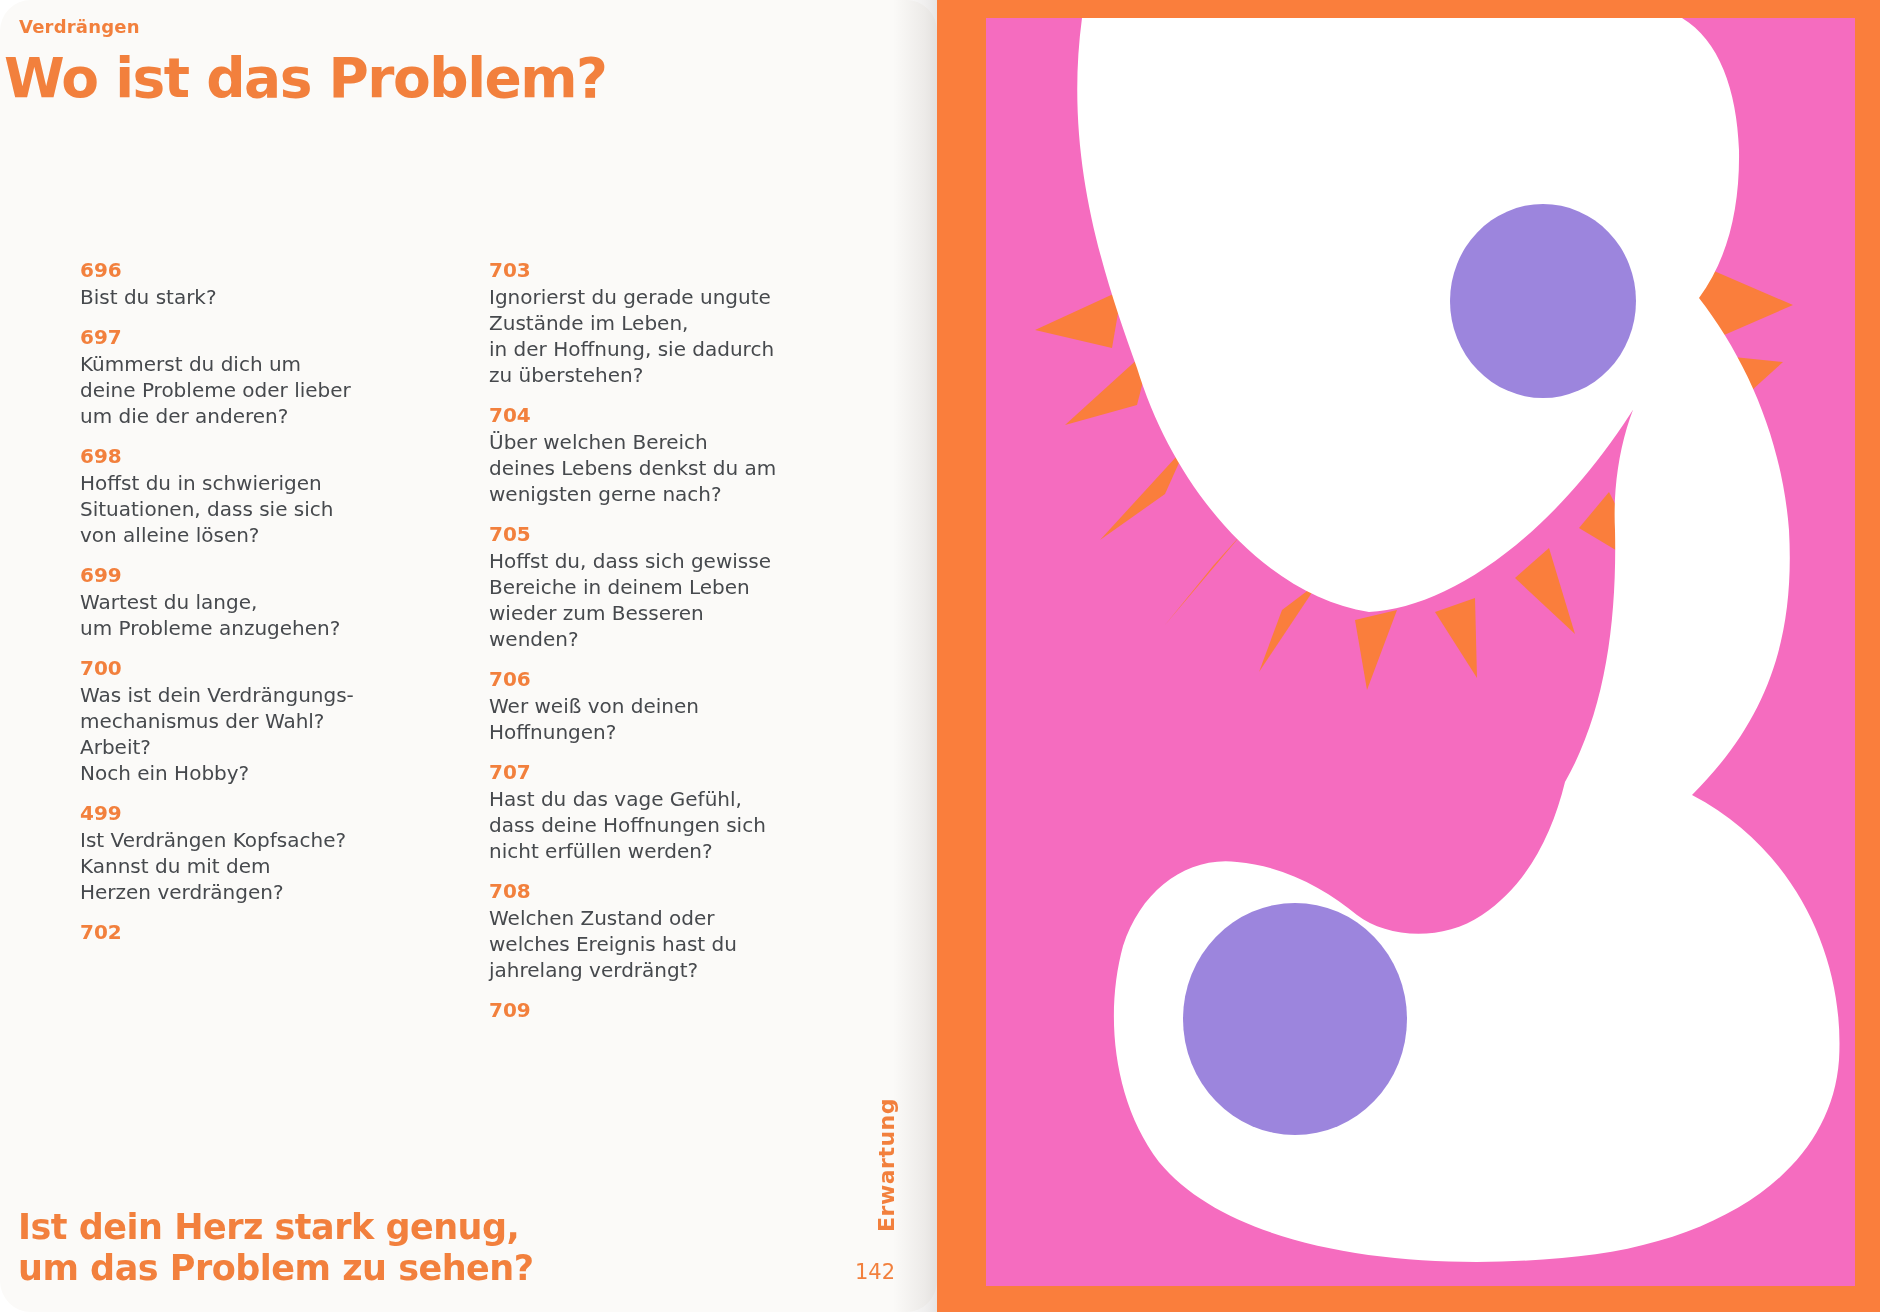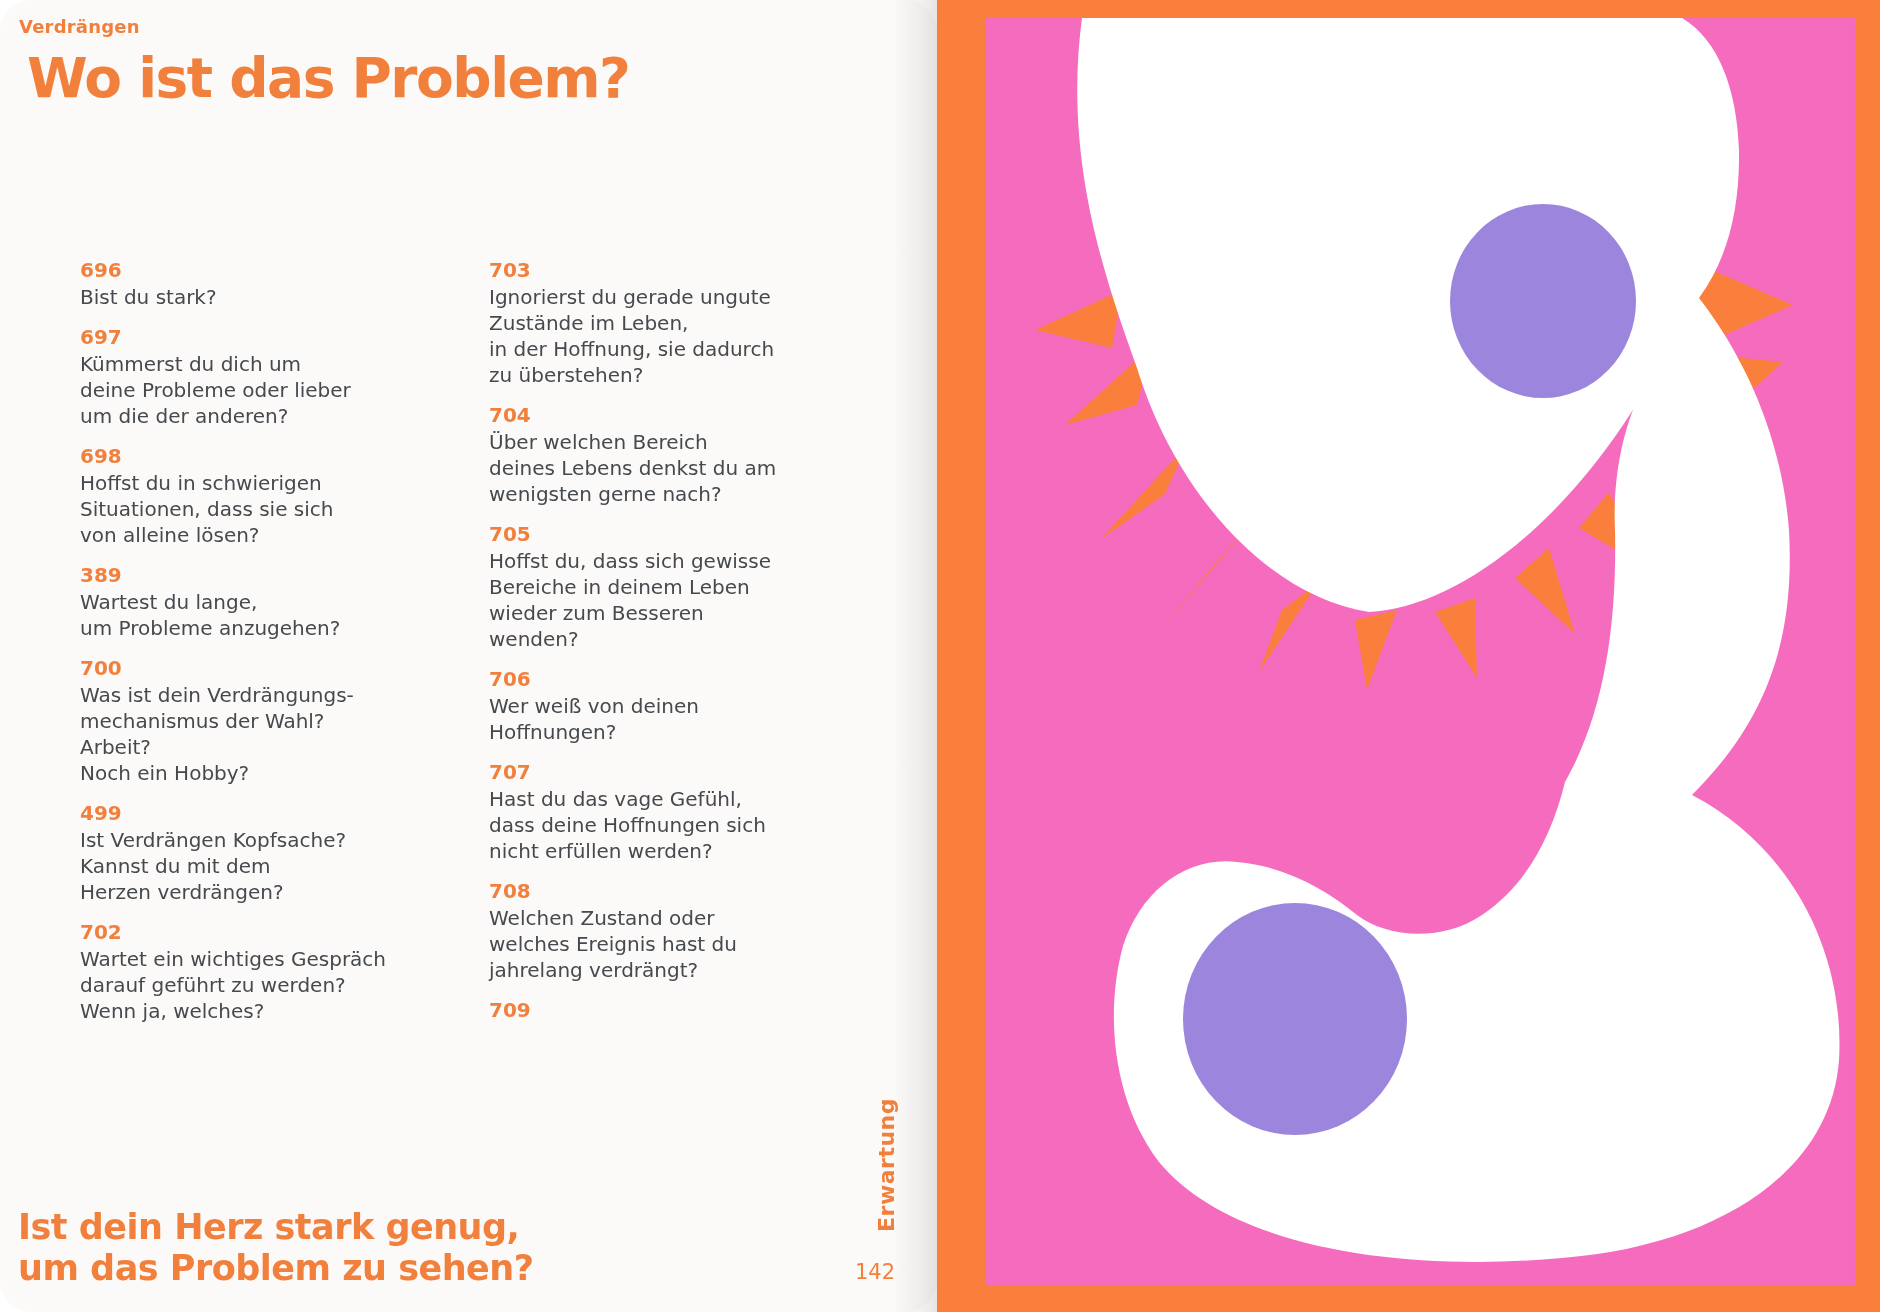--- a/index.html
+++ b/index.html
@@ -20,21 +20,21 @@
     position:absolute;right:0;top:0;width:44px;height:100%;
     background:linear-gradient(to right, rgba(110,100,95,0), rgba(110,100,95,0.10) 72%, rgba(110,100,95,0.17));
     pointer-events:none;
   }
   .kicker{
     position:absolute;left:19px;top:16px;
     font-size:18px;font-weight:700;letter-spacing:.2px;
     color:var(--accent_orange);
   }
   .title{
-    position:absolute;left:27px;top:46px;margin:0;
+    position:absolute;left:4px;top:46px;margin:0;
     font-size:55px;font-weight:800;letter-spacing:-1.5px;
     color:var(--accent_orange);
   }
   .qcols{
     position:absolute;left:80px;top:258px;
     display:flex;width:700px;
   }
   .qcol1{width:409px;}
   .qcol2{width:291px;}
   .qitem{margin-bottom:15px;}
@@ -90,42 +90,39 @@
 deine Probleme oder lieber
 um die der anderen?</div>
         </div>
         <div class="qitem">
           <div class="qnum">698</div>
           <div class="qtext">Hoffst du in schwierigen
 Situationen, dass sie sich
 von alleine lösen?</div>
         </div>
         <div class="qitem">
-          <div class="qnum">389</div>
+          <div class="qnum">699</div>
           <div class="qtext">Wartest du lange,
 um Probleme anzugehen?</div>
         </div>
         <div class="qitem">
           <div class="qnum">700</div>
           <div class="qtext">Was ist dein Verdrängungs-
 mechanismus der Wahl?
 Arbeit?
 Noch ein Hobby?</div>
         </div>
         <div class="qitem">
           <div class="qnum">499</div>
           <div class="qtext">Ist Verdrängen Kopfsache?
 Kannst du mit dem
 Herzen verdrängen?</div>
         </div>
         <div class="qitem">
           <div class="qnum">702</div>
-          <div class="qtext">Wartet ein wichtiges Gespräch
-darauf geführt zu werden?
-Wenn ja, welches?</div>
         </div>
       </div>
 
       <div class="qcol2">
         <div class="qitem">
           <div class="qnum">703</div>
           <div class="qtext">Ignorierst du gerade ungute
 Zustände im Leben,
 in der Hoffnung, sie dadurch
 zu überstehen?</div>

